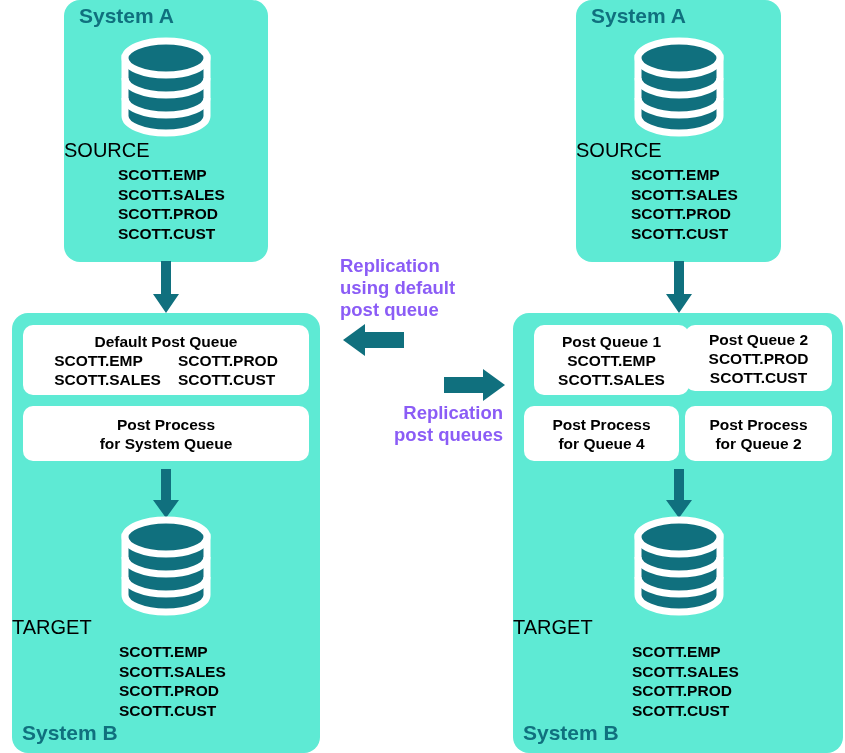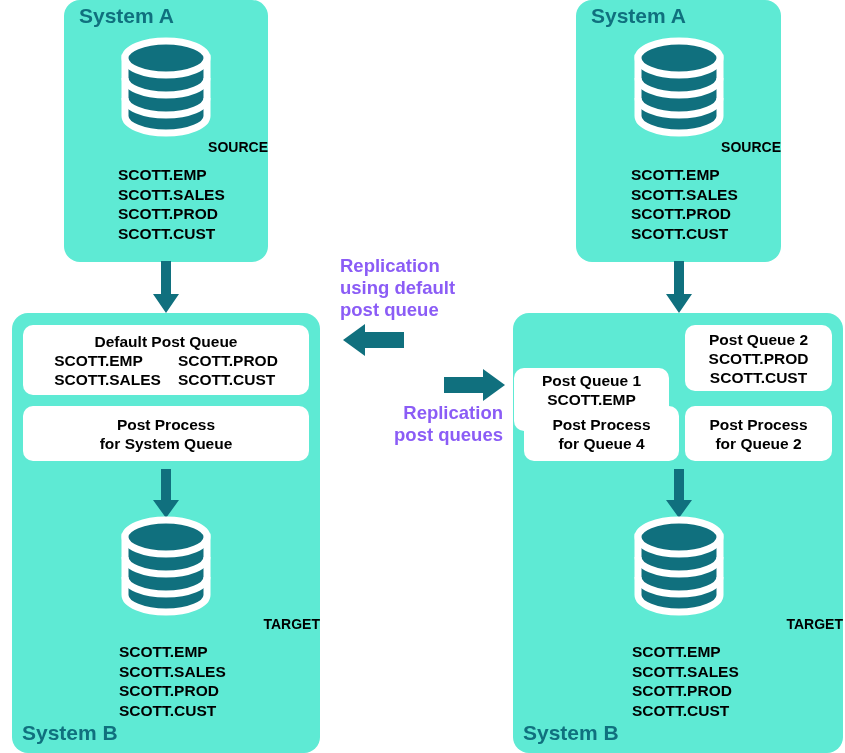--- a/index.html
+++ b/index.html
@@ -27,23 +27,23 @@
     font-size: 21px;
     letter-spacing: 0px;
     white-space: nowrap;
   }
   .db-icon {
     position: absolute;
   }
   .caption {
     position: absolute;
     color: #000000;
-    font-weight: bold;
-    font-size: 14px;
-    text-align: right;
+    font-weight: normal;
+    font-size: 20px;
+    text-align: left;
     white-space: nowrap;
   }
   .table-list {
     position: absolute;
     color: #000000;
     font-weight: bold;
     font-size: 15.5px;
     line-height: 19.5px;
     white-space: nowrap;
   }
@@ -219,21 +219,21 @@
 </div>
 
 <div class="arrow" style="left:665px; top:261px; width:28px; height:53px;">
   <svg width="28" height="53" viewBox="0 0 28 53">
     <polygon points="9,0 19,0 19,33 27,33 14,52 1,33 9,33" fill="#10707e"></polygon>
   </svg>
 </div>
 
 <div class="panel" style="left:513px; top:313px; width:330px; height:440px;">
 
-  <div class="white-box" style="left:1px; top:12px; width:155px; height:63px;margin-top:43px;">
+  <div class="white-box" style="left:21px; top:12px; width:155px; height:70px;">
     <div class="wb-title">Post Queue 1</div>
     <div class="wb-row">SCOTT.EMP</div>
     <div class="wb-row">SCOTT.SALES</div>
   </div>
 
   <div class="white-box" style="left:172px; top:12px; width:147px; height:66px;">
     <div class="wb-title">Post Queue 2</div>
     <div class="wb-row">SCOTT.PROD</div>
     <div class="wb-row">SCOTT.CUST</div>
   </div>

